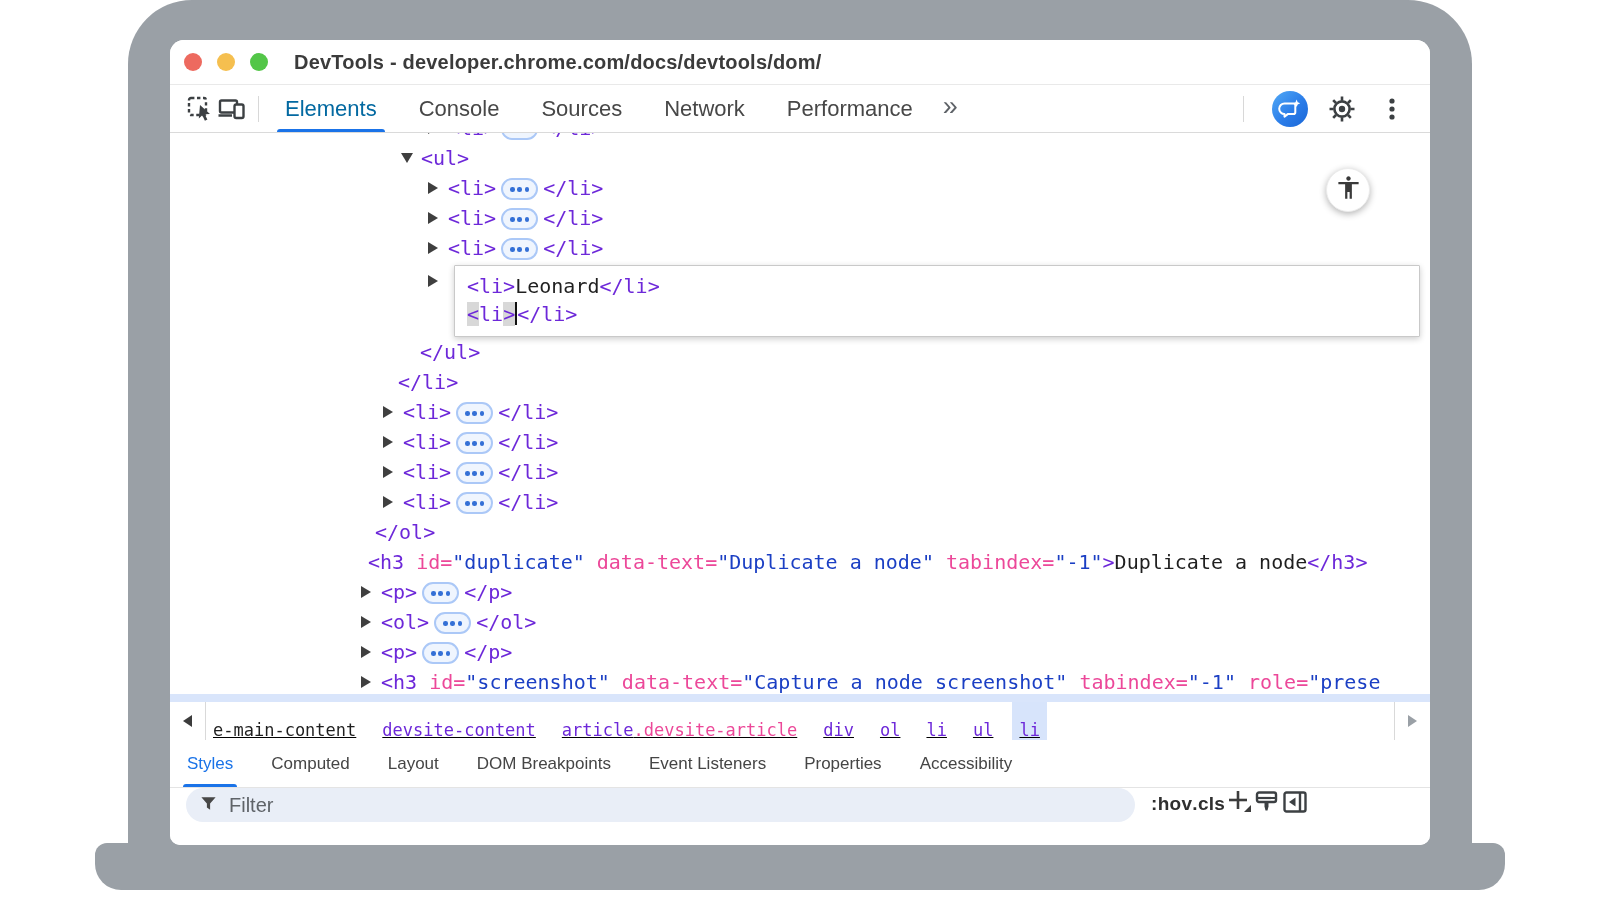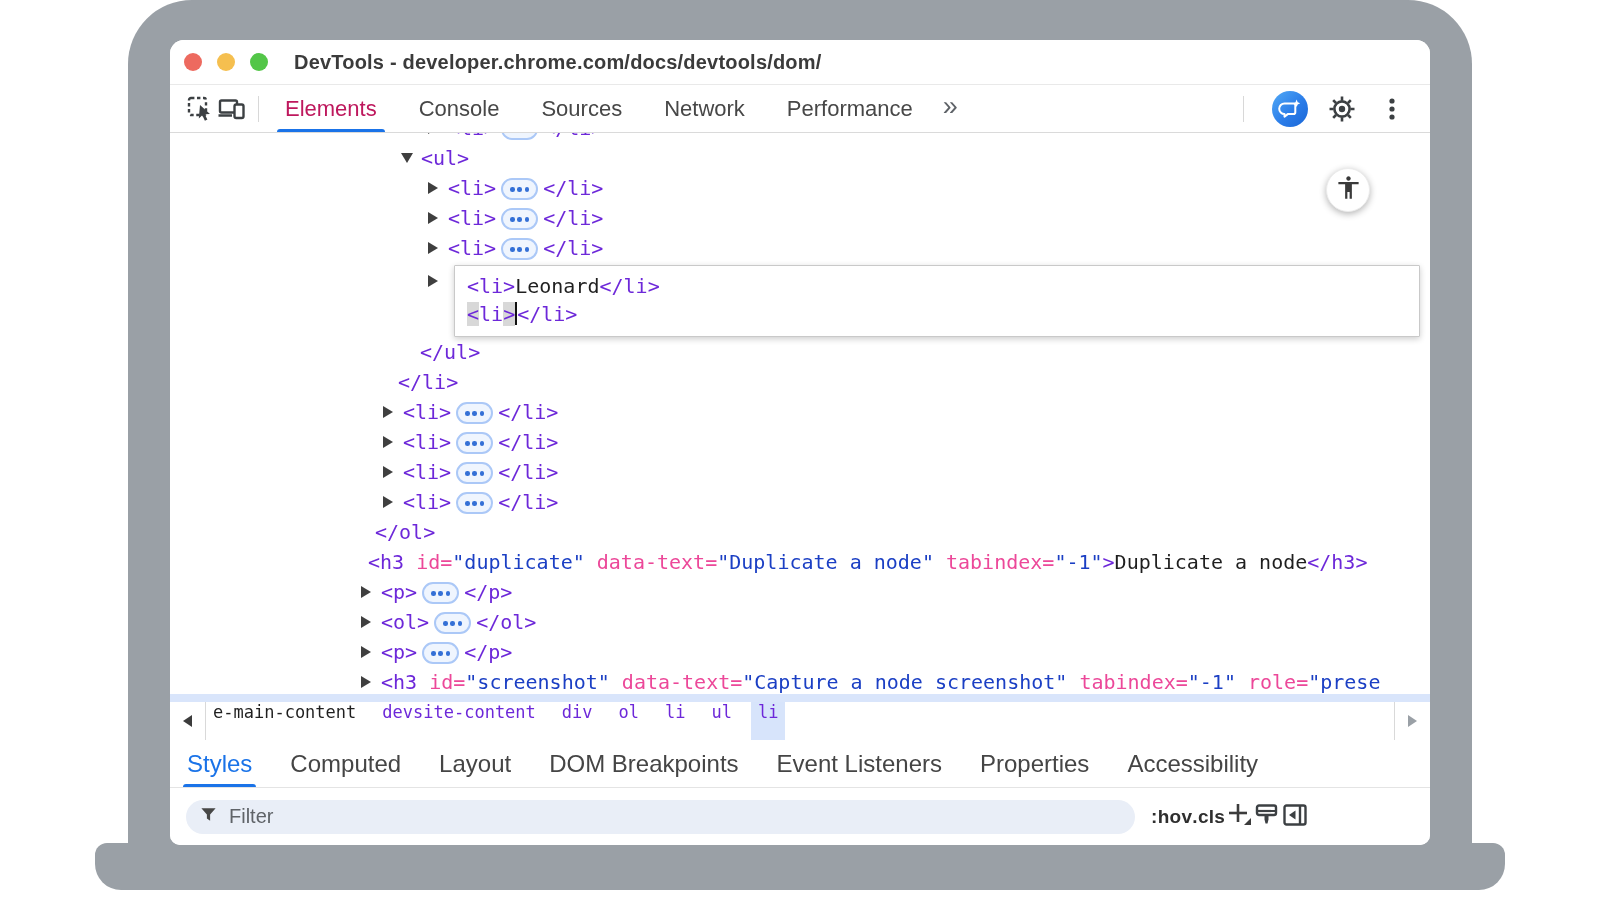--- a/index.html
+++ b/index.html
@@ -24,21 +24,21 @@
   .title { margin-left:26px; font-size:20px; font-weight:bold; color:#3b3b3b; letter-spacing:0.2px; }
 
   
   .toolbar { position:relative; height:48px; display:flex; align-items:center;
              border-bottom:1px solid #dadada; background:#fff; padding-left:14px; }
   .tb-icon { width:32px; height:32px; display:flex; align-items:center; justify-content:center; }
   .sep { width:1px; height:26px; background:#d8d8d8; margin:0 10px; }
   .tabs { display:flex; height:100%; margin-left:16px; gap:42px; }
   .tab { position:relative; display:flex; align-items:center; height:100%;
          font-size:22px; color:#474747; cursor:default; }
-  .tab.active { color:#be185d; }
+  .tab.active { color:#0369a1; }
   .tab.active::after { content:""; position:absolute; left:-8px; right:-8px; bottom:0;
                        height:3px; background:#1a73e8; border-radius:3px 3px 0 0; }
   .more-tabs { margin-left:30px; font-size:27px; color:#5f6368; line-height:1; padding-bottom:4px; }
   .tb-right { margin-left:auto; display:flex; align-items:center; gap:18px; padding-right:22px; }
   .ai-badge { width:36px; height:36px; border-radius:50%;
               background:linear-gradient(135deg,#52aaf6 0%,#2b7de9 55%,#1a66d6 100%);
               display:flex; align-items:center; justify-content:center; }
 
   
   .dom-area { position:relative; height:569px; background:#fff; overflow:hidden;
@@ -77,34 +77,34 @@
   .crumbbar { height:38px; display:flex; align-items:stretch; background:#fff;
               font-family:"DejaVu Sans Mono", monospace; font-size:17px; }
   .crumb-nav { width:36px; display:flex; align-items:center; justify-content:center; background:#fff; }
   .crumb-nav.left  { border-right:1px solid #d9d9d9; }
   .crumb-nav.right { border-left:1px solid #d9d9d9; margin-left:auto; }
   .arrow-l { width:0; height:0; border-right:9px solid #3c3c3c;
              border-top:6px solid transparent; border-bottom:6px solid transparent; }
   .arrow-r { width:0; height:0; border-left:9px solid #9aa0a6;
              border-top:6px solid transparent; border-bottom:6px solid transparent; }
   .crumbs { display:flex; align-items:stretch; gap:12px; overflow:hidden; }
-  .crumb { display:flex; align-items:flex-start; padding:0 7px; white-space:pre; }
+  .crumb { display:flex; align-items:flex-end; padding:0 7px; white-space:pre;text-decoration:underline; }
   .crumb.selected { background:#d7e4fb; }
 
   
   .styles-tabs { height:48px; display:flex; gap:38px; padding-left:17px;
                  border-bottom:1px solid #e4e4e4; background:#fff; }
   .s-tab { position:relative; display:flex; align-items:center; height:100%;
-           font-size:24px; color:#454545; }
+           font-size:17px; color:#454545; }
   .s-tab.active { color:#1a73e8; }
   .s-tab.active::after { content:""; position:absolute; left:-4px; right:-4px; bottom:0;
                          height:3px; background:#1a73e8; border-radius:3px 3px 0 0; }
 
   
-  .filter-row { height:57px; display:flex; align-items:center; padding:0 16px; background:#fff; }
+  .filter-row { height:57px; display:flex; align-items:flex-start; padding:0 16px; background:#fff; }
   .filter-pill { width:949px; height:34px; border-radius:17px; background:#e9eef7;
                  display:flex; align-items:center; padding:0 13px; gap:11px; }
   .filter-pill input { flex:1; border:none; outline:none; background:transparent;
                        font-size:20px; color:#3c4043; font-family:"Liberation Sans", sans-serif; }
   .filter-pill input::placeholder { color:#5f6368; }
   .f-right { display:flex; align-items:center; margin-left:16px; }
   .f-txt { font-size:19px; font-weight:bold; color:#2f2f2f; letter-spacing:0.3px; }
 </style>
 </head>
 <body>
@@ -211,20 +211,21 @@
         <div class="bottom-strip"></div>
     </div>
 
     <div class="crumbbar">
       <div class="crumb-nav left">
         <div class="arrow-l"></div>
       </div>
       <div class="crumbs" id="crumbs">
           <div class="crumb"><span class="t-plain">e-main-content</span></div>
           <div class="crumb"><span class="t-tag">devsite-content</span></div>
+          <div class="crumb"><span class="t-tag">article</span><span class="t-attr">.devsite-article</span></div>
           <div class="crumb"><span class="t-tag">div</span></div>
           <div class="crumb"><span class="t-tag">ol</span></div>
           <div class="crumb"><span class="t-tag">li</span></div>
           <div class="crumb"><span class="t-tag">ul</span></div>
           <div class="crumb selected"><span class="t-tag">li</span></div>
         </div>
       <div class="crumb-nav right">
         <div class="arrow-r"></div>
       </div>
     </div>

